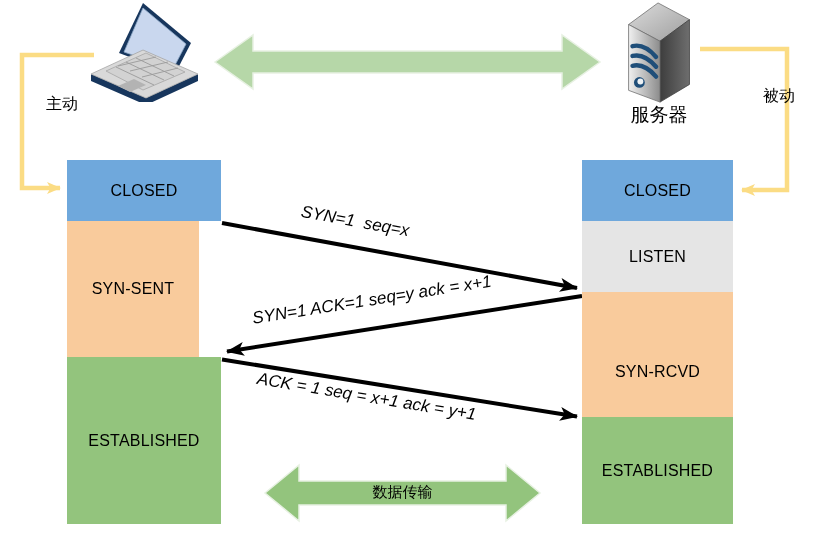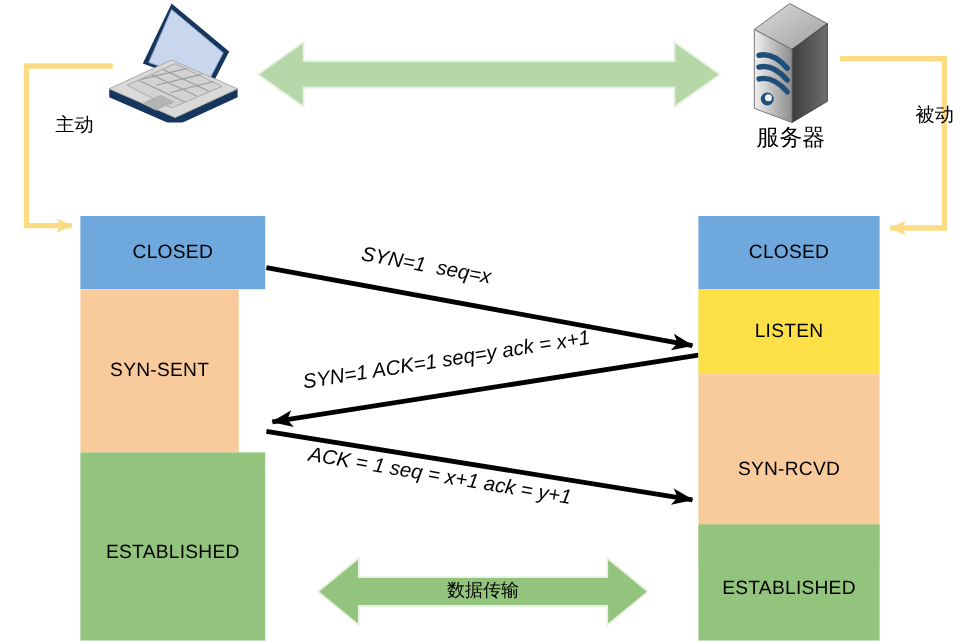--- a/index.html
+++ b/index.html
@@ -3,29 +3,29 @@
 <meta charset="utf-8">
 <style>
   html,body{margin:0;padding:0;background:#fff;}
   #canvas{
     position:relative;width:817px;height:534px;background:#ffffff;
     font-family:"Liberation Sans", sans-serif;overflow:hidden;
   }
   svg.layer{position:absolute;left:0;top:0;width:817px;height:534px;}
   .state-box{
     position:absolute;display:flex;align-items:center;justify-content:center;
-    font-size:16px;color:#000;letter-spacing:0.2px;margin-top:20px;
+    font-size:16px;color:#000;letter-spacing:0.2px;
   }
   
   .l-closed{left:67px;top:160px;width:154px;height:61px;background:#6fa8dc;}
   .l-synsent{left:67px;top:221px;width:132px;height:136px;background:#f9cb9c;}
   .l-estab{left:67px;top:357px;width:154px;height:167px;background:#93c47d;}
   
   .r-closed{left:582px;top:160px;width:151px;height:61px;background:#6fa8dc;}
-  .r-listen{left:582px;top:221px;width:151px;height:71px;background:#fde047;}
+  .r-listen{left:582px;top:221px;width:151px;height:71px;background:#e5e5e5;}
   .r-synrcvd{left:582px;top:292px;width:151px;height:159px;background:#f9cb9c;}
   .r-estab{left:582px;top:417px;width:151px;height:107px;background:#93c47d;}
 
   .device-label{position:absolute;font-size:19px;color:#000;text-align:center;width:110px;}
   .client-label{left:88px;top:105px;}
   .server-label{left:604px;top:102px;}
   .role-label{position:absolute;font-size:16px;color:#000;}
   .role-active{left:6px;top:94px;margin-left:40px;}
   .role-passive{left:763px;top:86px;text-align:center;}
 

